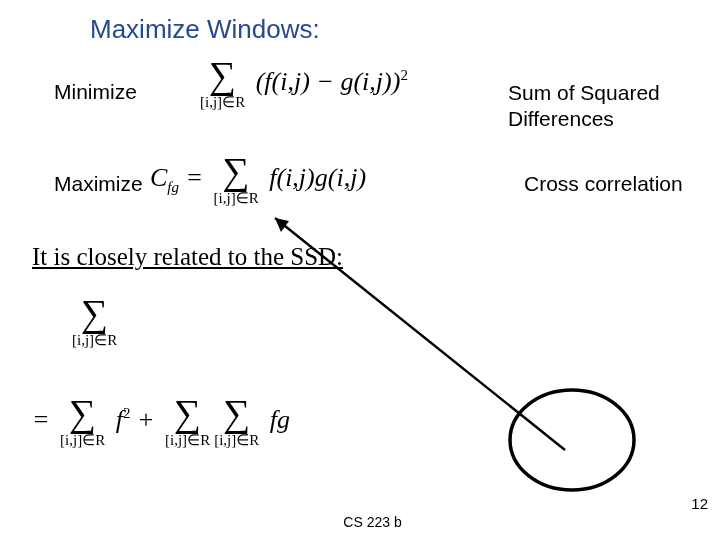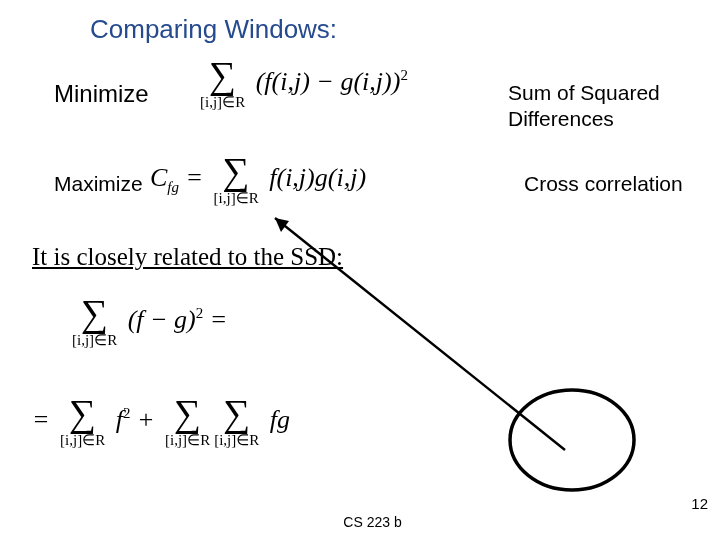--- a/index.html
+++ b/index.html
@@ -17,21 +17,21 @@
     position: absolute;
     left: 90px;
     top: 14px;
     font-size: 26px;
     color: #264a8e;
   }
   .lbl-min {
     position: absolute;
     left: 54px;
     top: 80px;
-    font-size: 24px;
+    font-size: 21px;
   }
   .lbl-max {
     position: absolute;
     left: 54px;
     top: 172px;
     font-size: 21px;
   }
   .lbl-ssd-name {
     position: absolute;
     left: 508px;
@@ -96,21 +96,21 @@
   .arrow-svg {
     position: absolute;
     left: 0; top: 0;
     width: 720px; height: 540px;
     pointer-events: none;
   }
 </style>
 </head>
 <body>
 
-<div class="title">Comparing Windows:</div>
+<div class="title">Maximize Windows:</div>
 
 <div class="lbl-min">Minimize</div>
 <div class="lbl-max">Maximize</div>
 <div class="lbl-ssd-name">Sum of Squared Differences</div>
 <div class="lbl-cc-name">Cross correlation</div>
 <div class="related">It is closely related to the SSD:</div>
 
 <div id="m-ssd" class="math" title="∑_{[i,j]∈R} (f(i,j) − g(i,j))^2">
   <span class="sum">
     <span class="sigma">∑</span>
@@ -126,21 +126,20 @@
     <span class="sub">[i,j]∈R</span>
   </span>
   <span class="big">&nbsp;<i>f</i>(<i>i</i>,<i>j</i>)<i>g</i>(<i>i</i>,<i>j</i>)</span>
 </div>
 
 <div id="m-expand1" class="math" title="SSD = ∑_{[i,j]∈R} (f − g)^2 =">
   <span class="sum">
     <span class="sigma">∑</span>
     <span class="sub">[i,j]∈R</span>
   </span>
-  <span class="big">&nbsp;(<i>f</i> − <i>g</i>)<span class="sup">2</span> =</span>
 </div>
 
 <div id="m-expand2" class="math" title="= ∑_{[i,j]∈R} f^2 + ∑_{[i,j]∈R} g^2 − 2 ∑_{[i,j]∈R} f g">
   <span class="big">=&nbsp;</span>
   <span class="sum">
     <span class="sigma">∑</span>
     <span class="sub">[i,j]∈R</span>
   </span>
   <span class="big">&nbsp;<i>f</i><span class="sup">2</span> +&nbsp;</span>
   <span class="sum">

